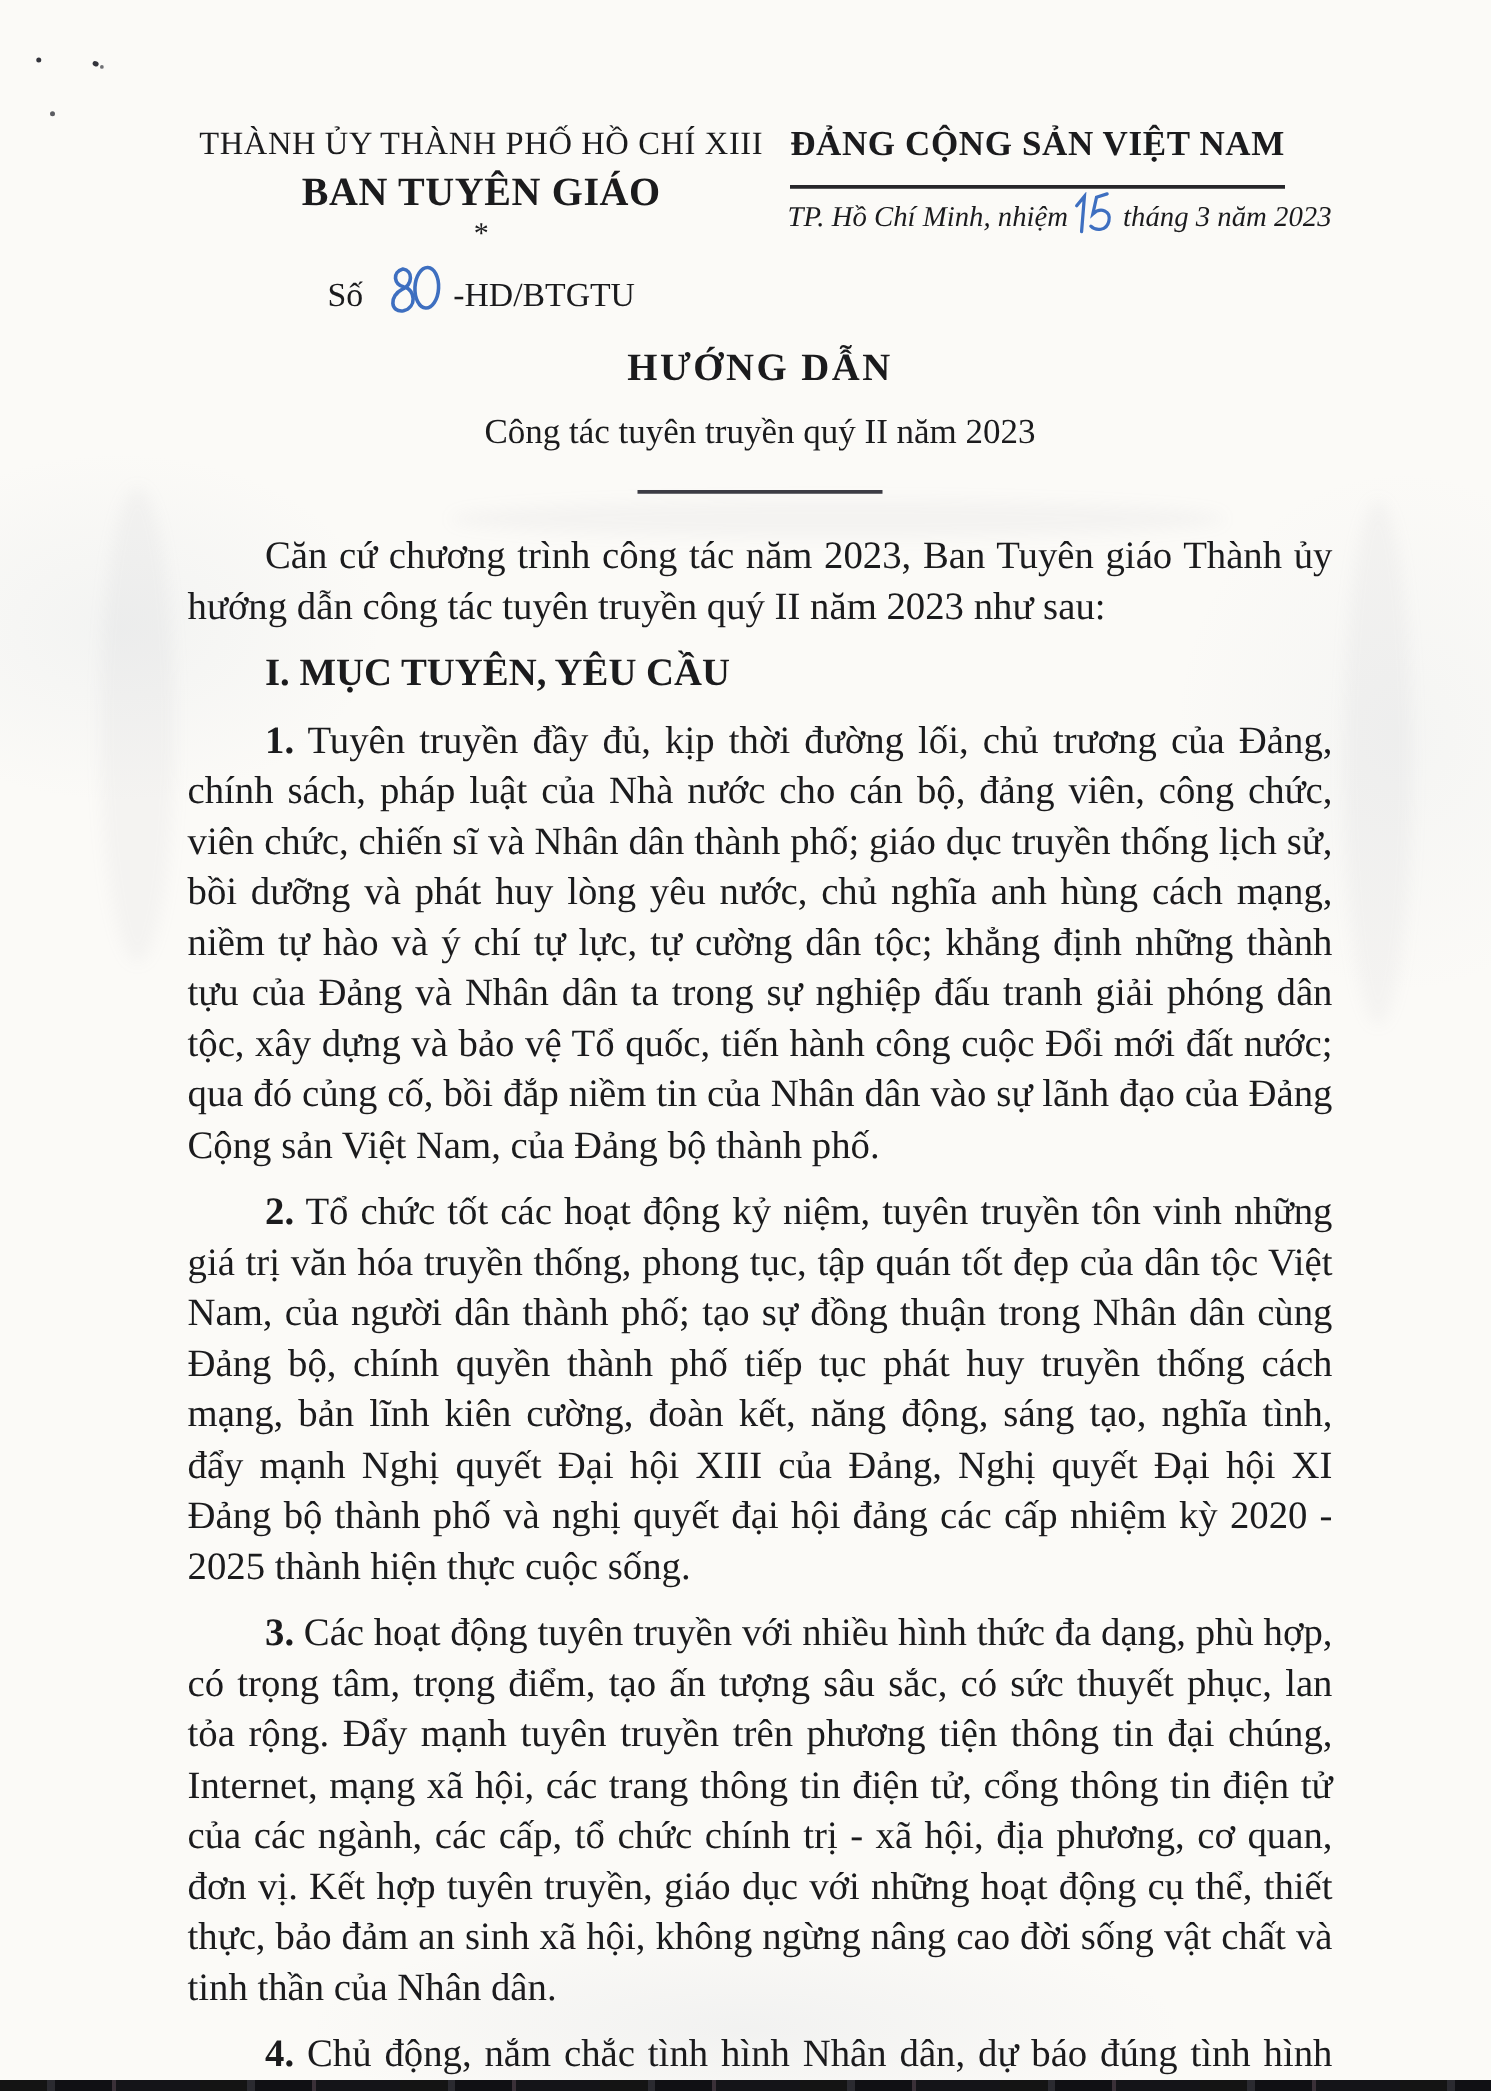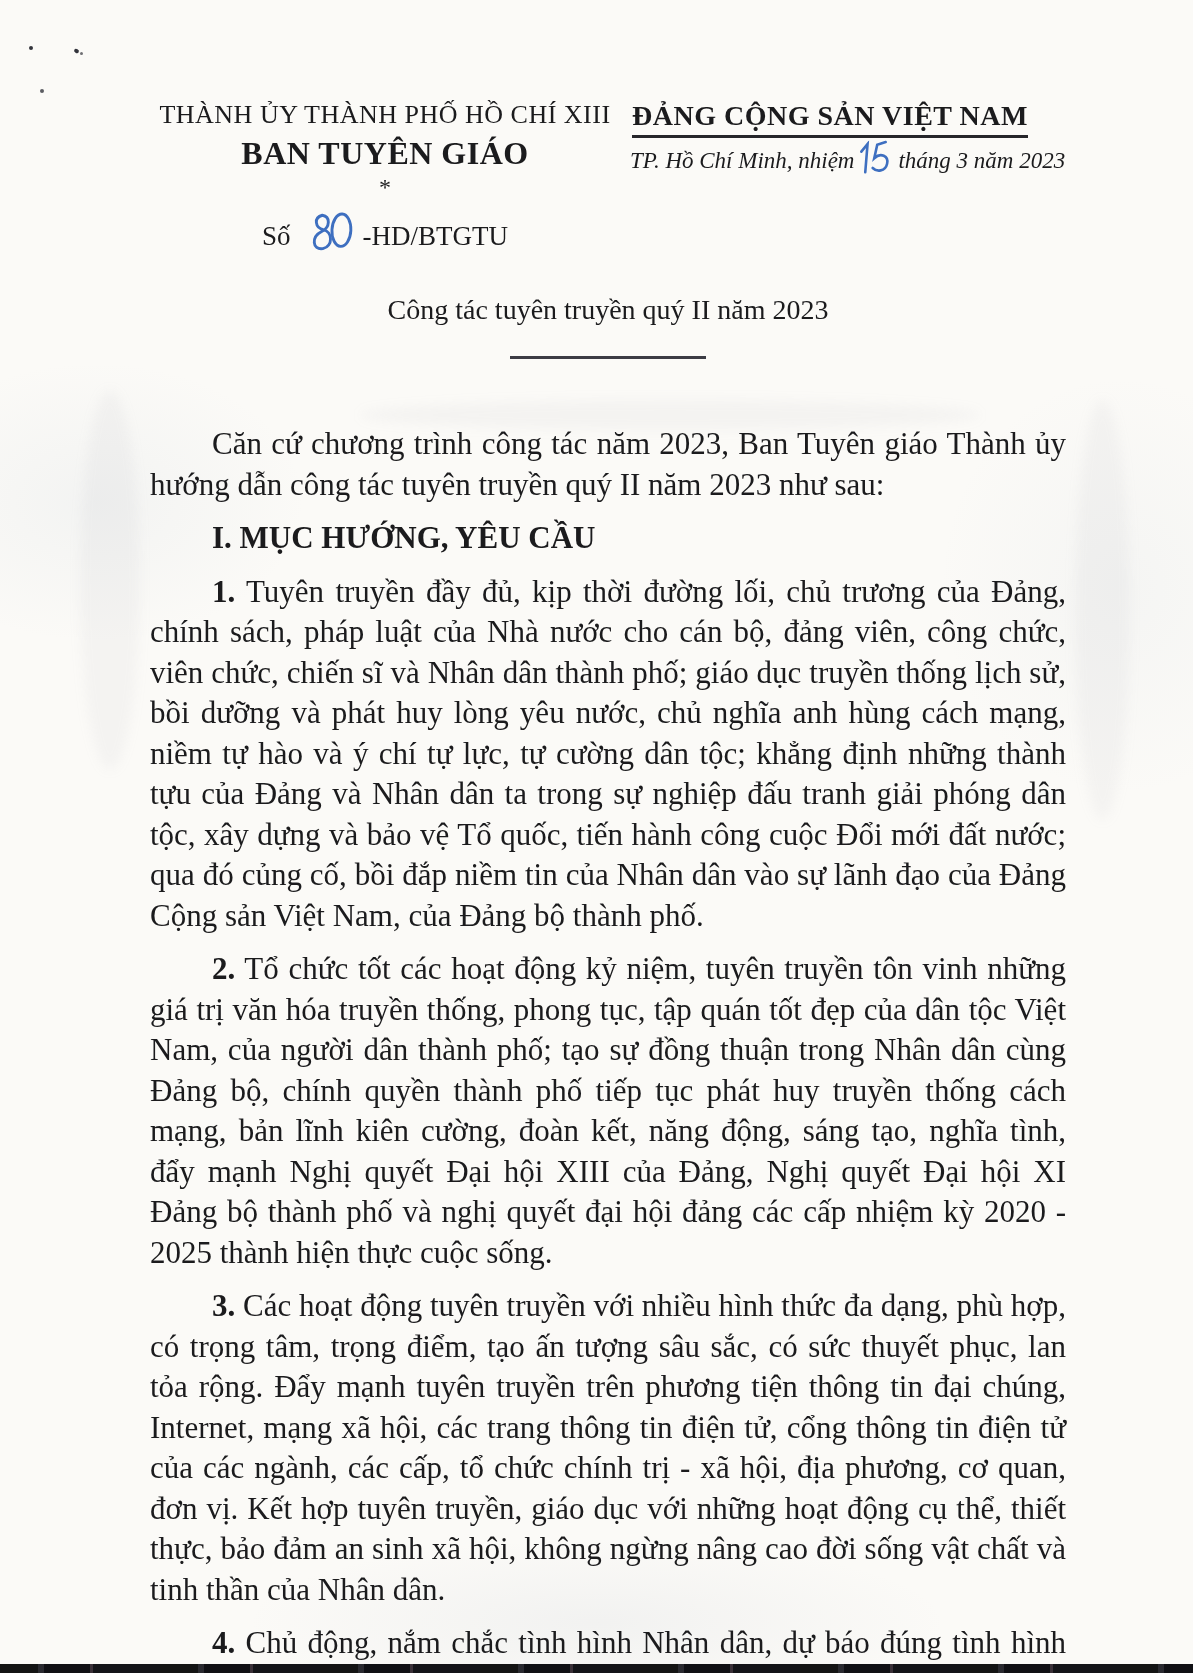--- a/index.html
+++ b/index.html
@@ -26,21 +26,21 @@
   .hdr-left .org{font-size:26px;letter-spacing:.5px;white-space:nowrap;}
   .hdr-left .dept{font-size:32px;font-weight:bold;margin-top:5px;letter-spacing:.5px;}
   .hdr-left .star{font-size:24px;margin-top:2px;}
   .hdr-number{margin-top:6px;font-size:27px;white-space:nowrap;}
   .hdr-number .hand{display:inline-block;vertical-align:-12px;margin:0 8px 0 10px;transform:rotate(-4deg);}
   .hdr-right{
     position:absolute;left:630px;top:100px;width:400px;text-align:center;
   }
   .hdr-right .party{
     font-size:28px;font-weight:bold;letter-spacing:.5px;white-space:nowrap;
-    display:inline-block;border-bottom:3px solid #26262a;padding-bottom:3px;
+    display:inline-block;border-bottom:3px solid #26262a;padding-bottom:16px;
   }
   .hdr-right .dateline{font-size:23px;font-style:italic;margin-top:2px;white-space:nowrap;}
   .hdr-right .dateline .hand{display:inline-block;vertical-align:-8px;margin:0 2px;transform:rotate(-6deg);}
   
   .title-block{position:absolute;left:150px;top:276px;width:916px;text-align:center;}
   .title-main{font-size:31px;font-weight:bold;letter-spacing:2px;}
   .title-sub{font-size:28px;font-weight:normal;margin-top:18px;}
   .title-rule{width:196px;height:3px;background:#3c3c44;margin:30px auto 0 auto;}
   
   .body-col{
@@ -97,27 +97,28 @@
     </div>
     <div class="dateline">
       <span>TP. Hồ Chí Minh, nhiệm</span><span class="hand"><svg width="40" height="36" viewBox="0 0 46 40">
           <path d="M7 11 L15 3 L9 35" fill="none" stroke="#3e6fc0" stroke-width="3" stroke-linecap="round"></path>
           <path d="M36 3 L26 5 L21 20 C29 14 38 19 35 28 C32 37 22 36 18 31" fill="none" stroke="#3e6fc0" stroke-width="3" stroke-linecap="round"></path>
         </svg></span><span>tháng 3 năm 2023</span>
     </div>
   </div>
 
   <div class="title-block">
+    <div class="title-main">HƯỚNG DẪN</div>
     <div class="title-sub">Công tác tuyên truyền quý II năm 2023</div>
     <div class="title-rule"></div>
   </div>
 
   <div class="body-col">
     <p>Căn cứ chương trình công tác năm 2023, Ban Tuyên giáo Thành ủy hướng dẫn công tác tuyên truyền quý II năm 2023 như sau:</p>
-    <div class="sec-heading">I. MỤC HƯỚNG, YÊU CẦU</div>
+    <div class="sec-heading">I. MỤC TUYÊN, YÊU CẦU</div>
     <p><span class="pnum">1.</span> <span>Tuyên truyền đầy đủ, kịp thời đường lối, chủ trương của Đảng, chính sách, pháp luật của Nhà nước cho cán bộ, đảng viên, công chức, viên chức, chiến sĩ và Nhân dân thành phố; giáo dục truyền thống lịch sử, bồi dưỡng và phát huy lòng yêu nước, chủ nghĩa anh hùng cách mạng, niềm tự hào và ý chí tự lực, tự cường dân tộc; khẳng định những thành tựu của Đảng và Nhân dân ta trong sự nghiệp đấu tranh giải phóng dân tộc, xây dựng và bảo vệ Tổ quốc, tiến hành công cuộc Đổi mới đất nước; qua đó củng cố, bồi đắp niềm tin của Nhân dân vào sự lãnh đạo của Đảng Cộng sản Việt Nam, của Đảng bộ thành phố.</span></p>
     <p><span class="pnum">2.</span> <span>Tổ chức tốt các hoạt động kỷ niệm, tuyên truyền tôn vinh những giá trị văn hóa truyền thống, phong tục, tập quán tốt đẹp của dân tộc Việt Nam, của người dân thành phố; tạo sự đồng thuận trong Nhân dân cùng Đảng bộ, chính quyền thành phố tiếp tục phát huy truyền thống cách mạng, bản lĩnh kiên cường, đoàn kết, năng động, sáng tạo, nghĩa tình, đẩy mạnh Nghị quyết Đại hội XIII của Đảng, Nghị quyết Đại hội XI Đảng bộ thành phố và nghị quyết đại hội đảng các cấp nhiệm kỳ 2020 - 2025 thành hiện thực cuộc sống.</span></p>
     <p><span class="pnum">3.</span> <span>Các hoạt động tuyên truyền với nhiều hình thức đa dạng, phù hợp, có trọng tâm, trọng điểm, tạo ấn tượng sâu sắc, có sức thuyết phục, lan tỏa rộng. Đẩy mạnh tuyên truyền trên phương tiện thông tin đại chúng, Internet, mạng xã hội, các trang thông tin điện tử, cổng thông tin điện tử của các ngành, các cấp, tổ chức chính trị - xã hội, địa phương, cơ quan, đơn vị. Kết hợp tuyên truyền, giáo dục với những hoạt động cụ thể, thiết thực, bảo đảm an sinh xã hội, không ngừng nâng cao đời sống vật chất và tinh thần của Nhân dân.</span></p>
     <p><span class="pnum">4.</span> <span>Chủ động, nắm chắc tình hình Nhân dân, dự báo đúng tình hình tư tưởng, dư luận xã hội; kịp thời xử lý thông tin gắn với giải quyết tốt các vấn đề bức xúc của Nhân dân, các vấn đề nhạy cảm, phức tạp phát sinh; tăng cường bảo vệ nền tảng tư</span></p>
   </div>
 
   <div class="scan-bottom-edge"></div>
 </div>
 
 </body></html>

